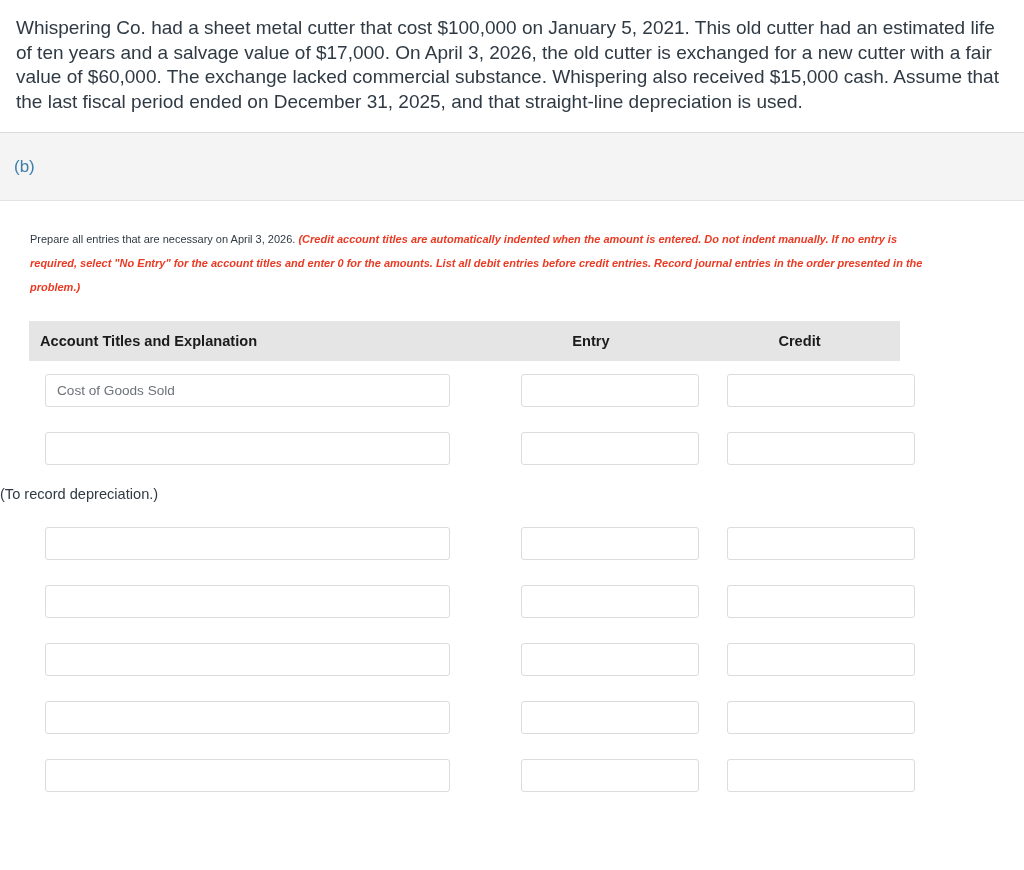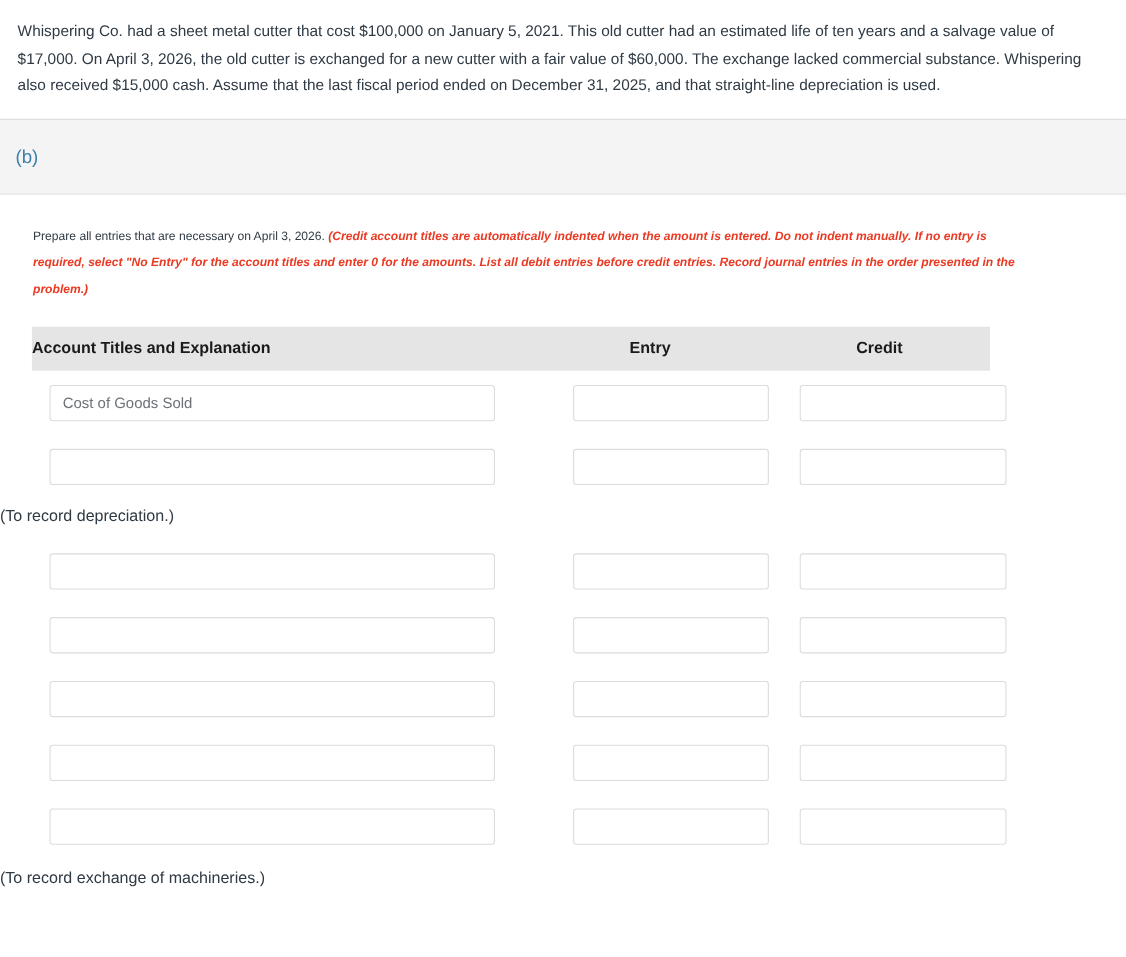--- a/index.html
+++ b/index.html
@@ -14,21 +14,21 @@
     color: #2f3a44;
     -webkit-font-smoothing: antialiased;
   }
 
   
   .problem-block {
     padding: 16px 24px 18px 16px;
     border-bottom: 1px solid #d8dadd;
   }
   .problem-text {
-    font-size: 14px;
+    font-size: 19px;
     line-height: 24.5px;
     color: #2f3a44;
     margin: 0;
     max-width: 990px;
   }
 
   
   .part-band {
     background: #f4f4f4;
     border-bottom: 1px solid #e3e3e3;
@@ -68,21 +68,21 @@
     margin-left: 29px;
     width: 871px;
     height: 40px;
     background: #e5e5e5;
     display: flex;
     align-items: center;
     font-weight: bold;
     font-size: 14.6px;
     color: #1b1b1b;
   }
-  .col-account { width: 454px; }
+  .col-account { width: 454px; padding-left: 11px; }
   .col-debit   { width: 216px; text-align: center; }
   .col-credit  { width: 201px; text-align: center; }
 
   .journal-rows {
     padding-top: 13px;
   }
   .journal-row {
     display: flex;
     align-items: center;
     margin-bottom: 25px;
@@ -225,17 +225,16 @@
         <div class="field field-account"></div>
       </div>
       <div class="cell cell-debit">
         <div class="field field-amount"></div>
       </div>
       <div class="cell cell-credit">
         <div class="field field-amount"></div>
       </div>
     </div>
 
-    <div class="row-caption caption-final">(To record exchange of machineries.)</div>
 
   </div>
   <div class="tail-space"></div>
 </div>
 
 </body></html>

